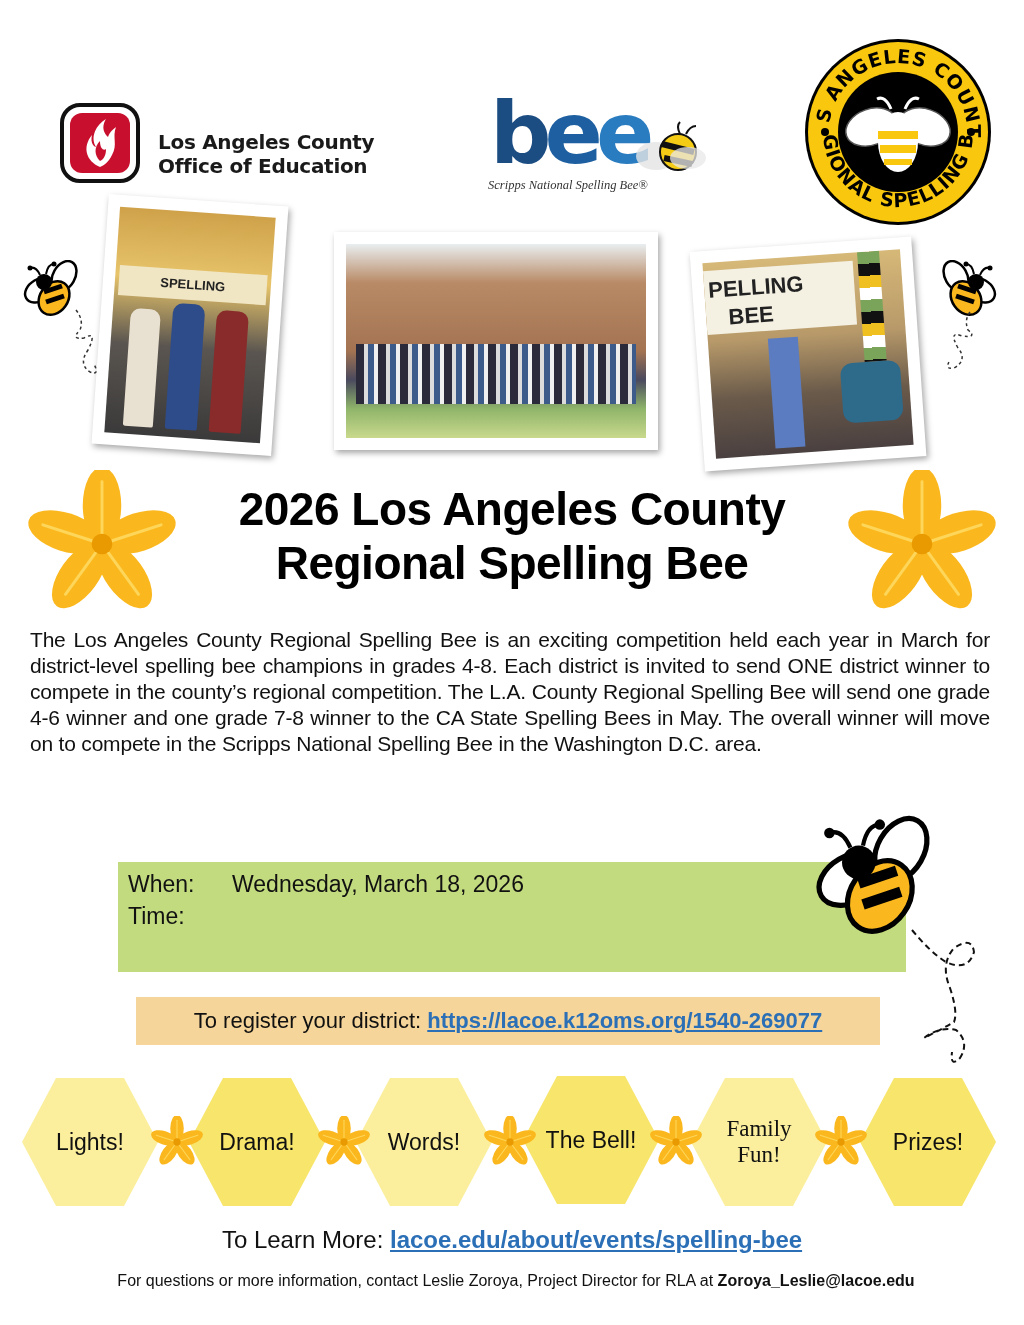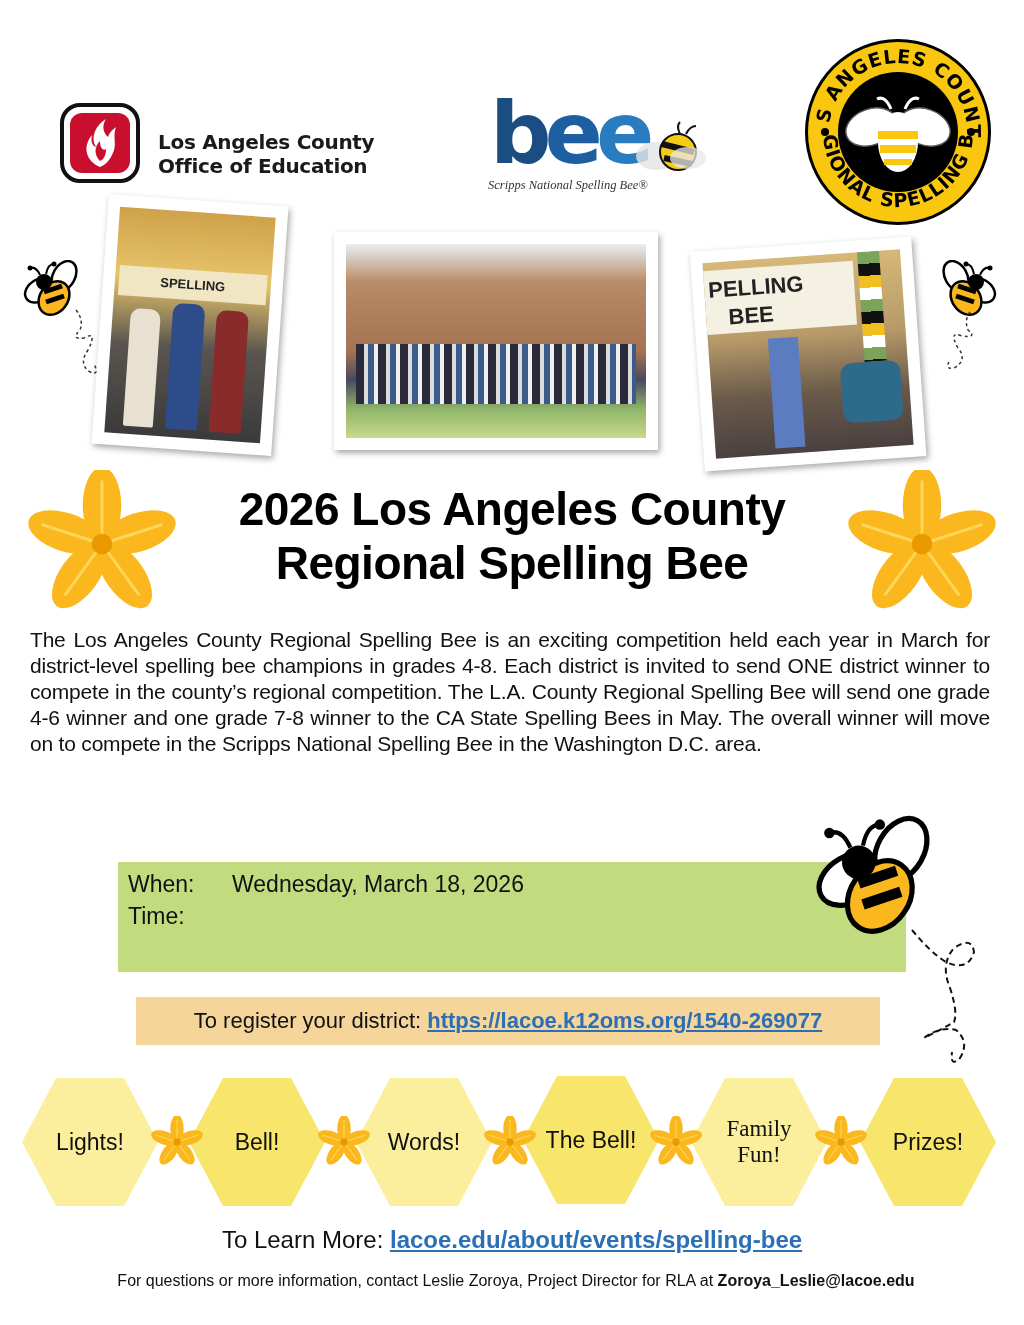--- a/index.html
+++ b/index.html
@@ -218,21 +218,21 @@
 </svg>
 
 <div class="abs register-box">
   <span>To register your district: </span><a class="link">https://lacoe.k12oms.org/1540-269077</a>
 </div>
 
 <div class="abs hex hex-light" style="left:22px; top:1078px;">
     <span>Lights!</span>
   </div>
 <div class="abs hex hex-dark" style="left:189px; top:1078px;">
-    <span>Bell!</span>
+    <span>Drama!</span>
   </div>
 <div class="abs hex hex-light" style="left:356px; top:1078px;">
     <span>Words!</span>
   </div>
 <div class="abs hex hex-dark" style="left:523px; top:1076px;">
     <span>The Bell!</span>
   </div>
 <div class="abs hex hex-light" style="left:691px; top:1078px; padding:16px 34px;font-family:Liberation Serif, serif;">
     <span>Family Fun!</span>
   </div>

